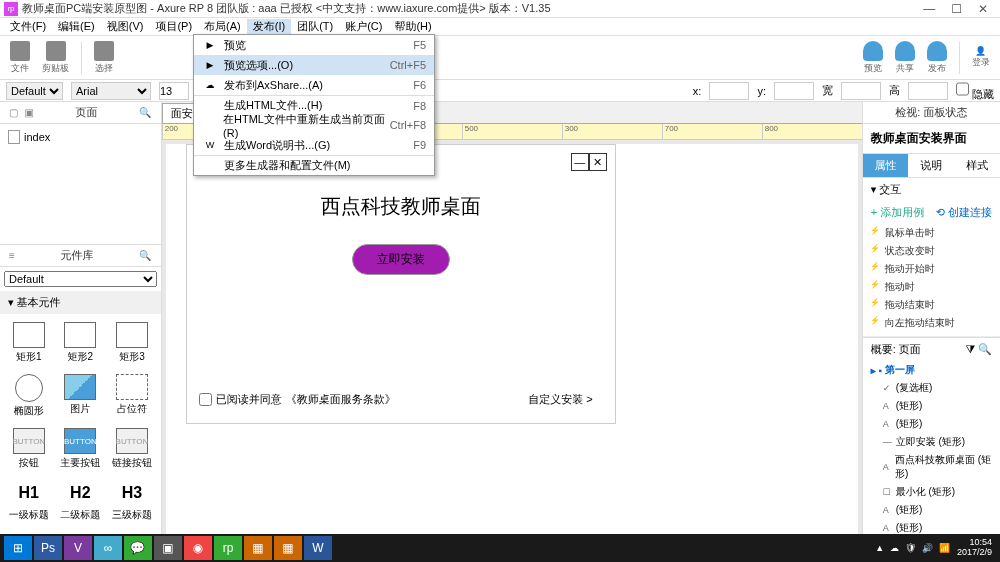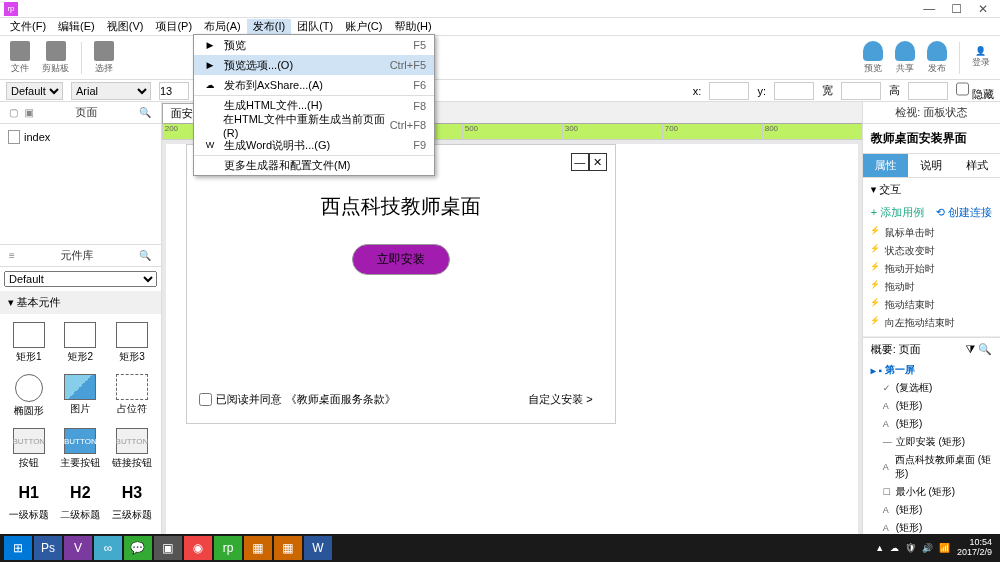--- a/index.html
+++ b/index.html
@@ -43,21 +43,21 @@
 .widget-item .wi-shape.circle { border-radius: 50%; width: 28px; height: 28px; }
 .widget-item .wi-shape.img { background: linear-gradient(135deg, #87ceeb 50%, #4a9fd8 50%); }
 .widget-item .wi-shape.placeholder { border-style: dashed; }
 .widget-item .wi-shape.btn { background: #f0f0f0; font-size: 8px; color: #999; }
 .widget-item .wi-shape.btn.primary { background: #4a9fd8; color: #fff; }
 .widget-item .wi-shape.h { border: none; font-weight: bold; font-size: 16px; }
 .canvas-area { flex: 1; display: flex; flex-direction: column; background: #e8e8e8; position: relative; }
 .tabs-bar { height: 22px; background: #f0f0f0; display: flex; align-items: flex-end; border-bottom: 1px solid #aaa; }
 .tab { background: #fff; border: 1px solid #aaa; border-bottom: none; padding: 2px 8px; font-size: 11px; margin-right: 2px; cursor: pointer; }
 .tab.active { background: #fff; }
-.ruler-h { height: 16px; background: #bef264; border-bottom: 1px solid #ccc; font-size: 8px; color: #666; display: flex; }
+.ruler-h { height: 16px; background: #fef9c3; border-bottom: 1px solid #ccc; font-size: 8px; color: #666; display: flex; }
 .ruler-h span { flex: 0 0 100px; border-left: 1px solid #ccc; padding-left: 2px; }
 .canvas { flex: 1; background: #fff; margin: 4px; position: relative; overflow: visible; }
 .canvas .design-page { position: absolute; left: 20px; top: 0; width: 430px; height: 280px; background: #fff; border: 1px solid #ccc; }
 .design-page .win-btns { position: absolute; top: 8px; right: 8px; display: flex; }
 .design-page .win-btns span { width: 18px; height: 18px; border: 1px solid #333; display: flex; align-items: center; justify-content: center; font-size: 11px; cursor: pointer; }
 .design-page .main-title { text-align: center; font-size: 20px; margin-top: 48px; }
 .design-page .install-btn { display: block; margin: 24px auto 0; padding: 6px 24px; border: 1px solid #999; border-radius: 16px; background: #a21caf; font-size: 12px; cursor: pointer; }
 .design-page .footer-row { position: absolute; bottom: 16px; left: 12px; right: 22px; display: flex; align-items: center; font-size: 11px; }
 .design-page .footer-row .agree { display: flex; align-items: center; gap: 4px; }
 .design-page .footer-row .custom { margin-left: auto; cursor: pointer; }
@@ -83,20 +83,21 @@
 .taskbar .tb-item { width: 28px; height: 24px; display: flex; align-items: center; justify-content: center; color: #fff; font-size: 12px; cursor: pointer; }
 .taskbar .tb-item.win { background: #0078d7; }
 .taskbar .tray { margin-left: auto; display: flex; align-items: center; gap: 6px; color: #fff; font-size: 9px; }
 .taskbar .clock { text-align: right; line-height: 1.1; padding-right: 4px; }
 </style>
 </head>
 <body>
 
 <div class="title-bar">
   <div class="logo">rp</div>
+  <div class="title-text">教师桌面PC端安装原型图 - Axure RP 8 团队版 : aaa 已授权    &lt;中文支持：www.iaxure.com提供&gt; 版本：V1.35</div>
   <div class="win-controls">
     <span>—</span>
     <span>☐</span>
     <span>✕</span>
   </div>
 </div>
 
 <div class="menu-bar" id="menu-bar">
     <div class="menu-item">文件(F)</div>
     <div class="menu-item">编辑(E)</div>

